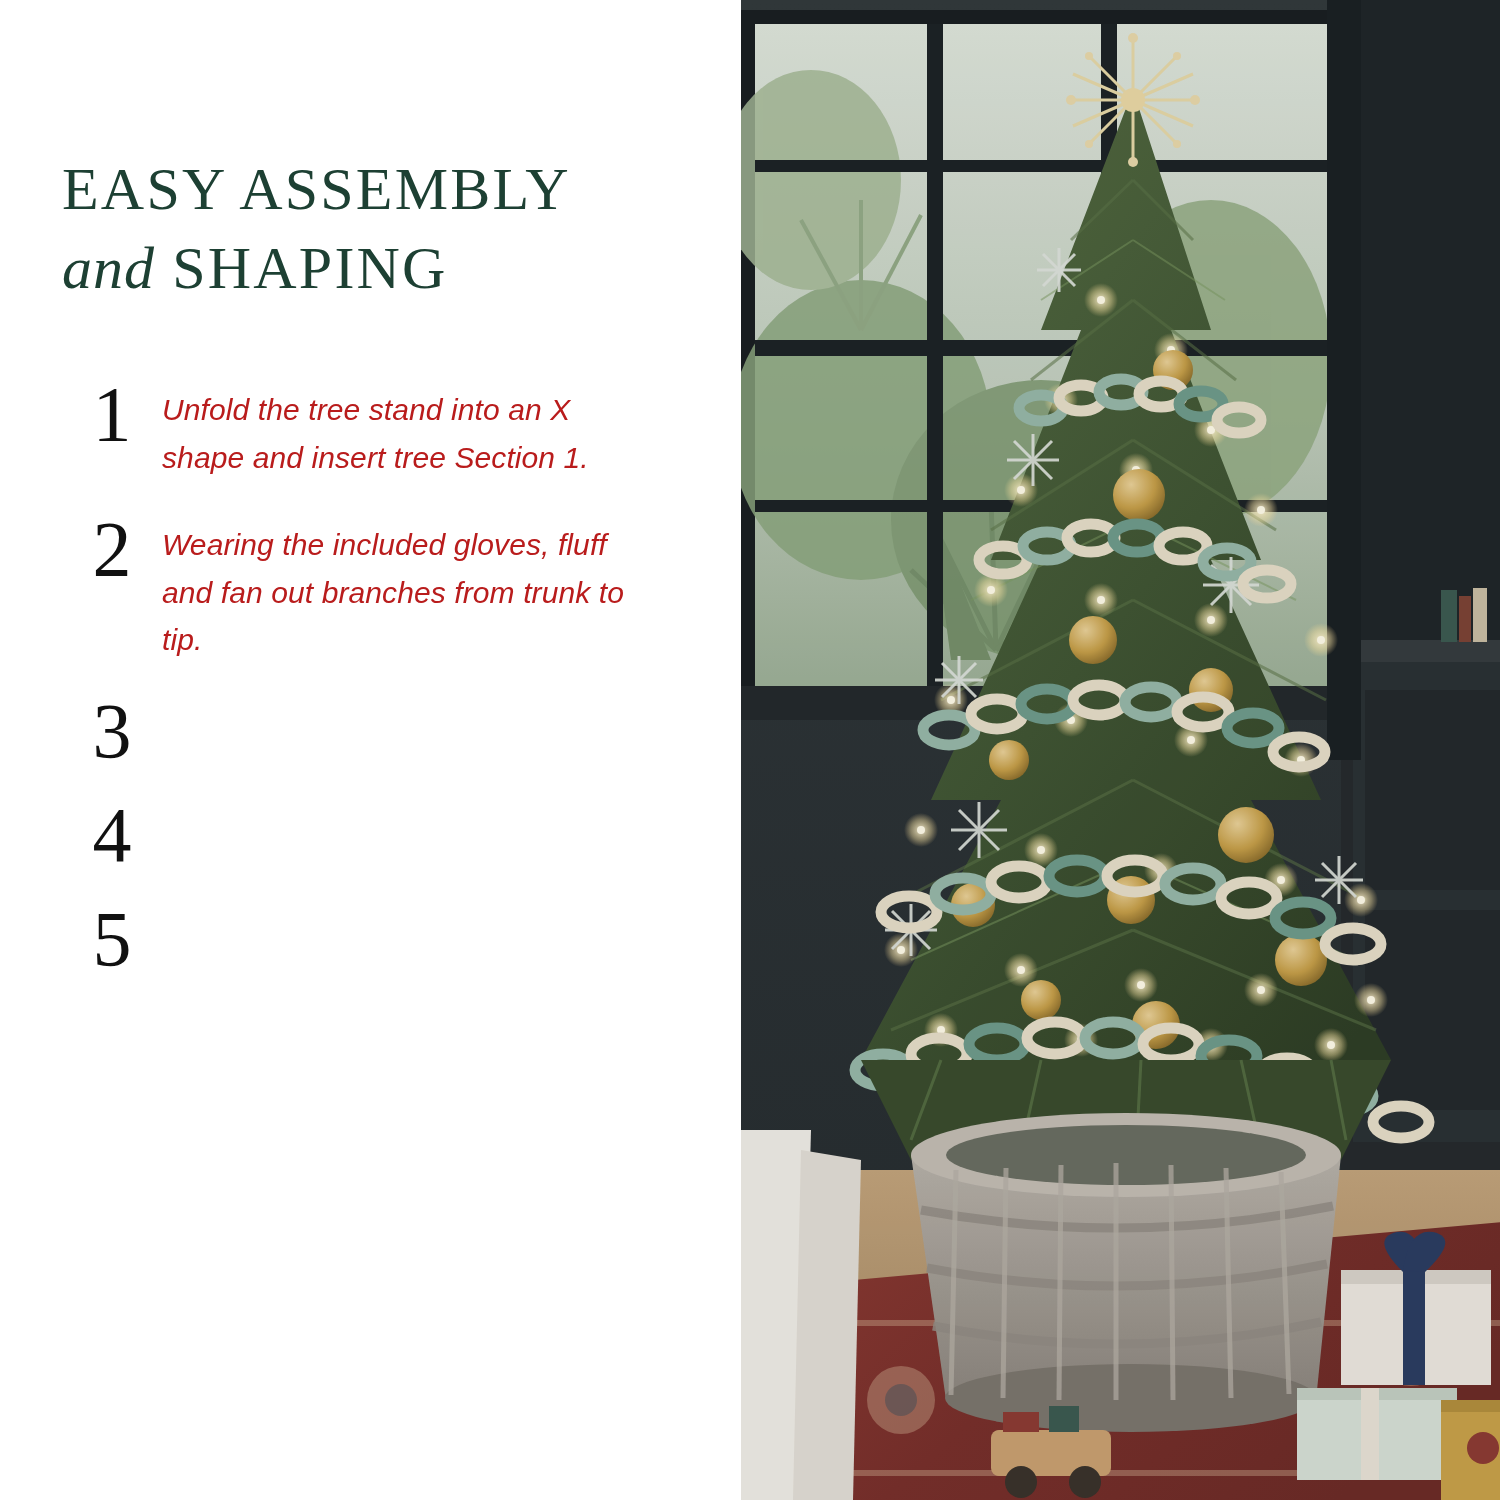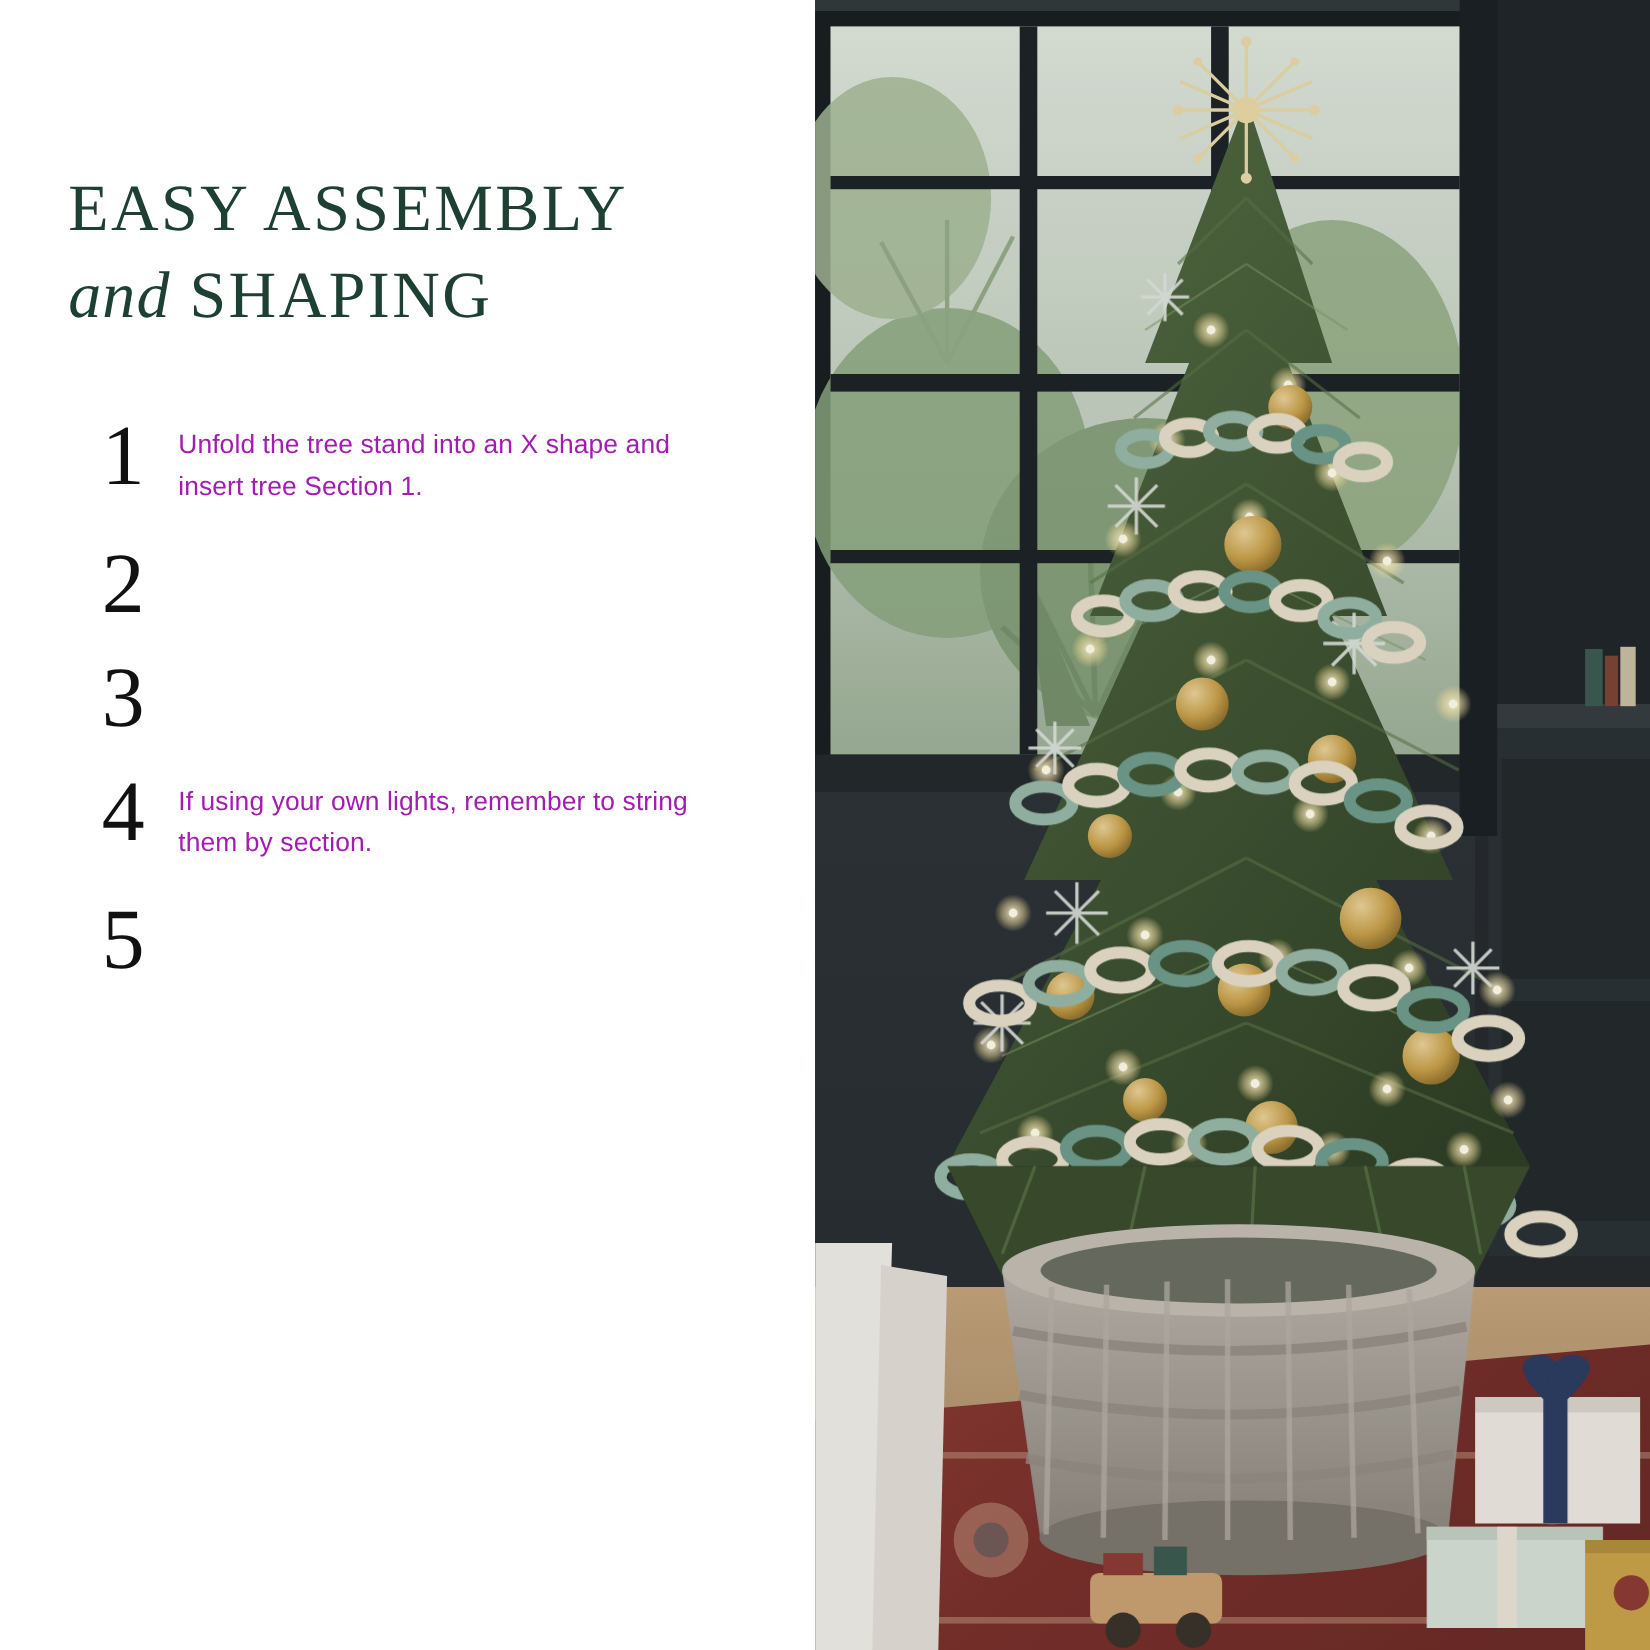--- a/index.html
+++ b/index.html
@@ -56,25 +56,26 @@
     text-align: center;
     font-family: "Liberation Serif", serif;
     font-size: 78px;
     line-height: 0.92;
     color: #111111;
     font-weight: 400;
     margin-top: -8px;
   }
   .step-text {
     font-family: "Liberation Sans", sans-serif;
-    font-size: 24px;
+    font-size: 30px;
     line-height: 1.58;
-    color: #a21caf;
+    color: #b91c1c;
     max-width: 470px;
     letter-spacing: 0.1px;
+    font-style: italic;
   }
 
   
   .photo {
     position: relative;
     width: 784px;
     height: 1500px;
     overflow: hidden;
     background: #2b3134;
   }
@@ -97,29 +98,29 @@
 
     <div class="steps">
 
       <div class="step">
         <div class="step-num">1</div>
         <div class="step-text">Unfold the tree stand into an X shape and insert tree Section 1.</div>
       </div>
 
       <div class="step">
         <div class="step-num">2</div>
+        <div class="step-text">Wearing the included gloves, fluff and fan out branches from trunk to tip.</div>
       </div>
 
       <div class="step">
         <div class="step-num">3</div>
       </div>
 
       <div class="step">
         <div class="step-num">4</div>
-        <div class="step-text">If using your own lights, remember to string them by section.</div>
       </div>
 
       <div class="step">
         <div class="step-num">5</div>
       </div>
 
     </div>
   </div>
 
   <div class="photo">

